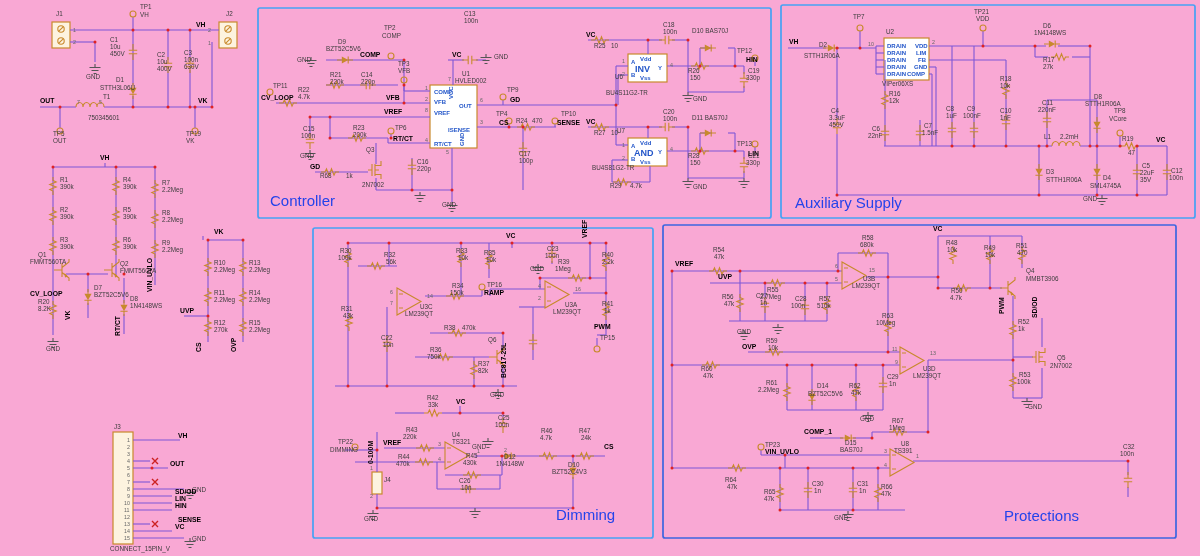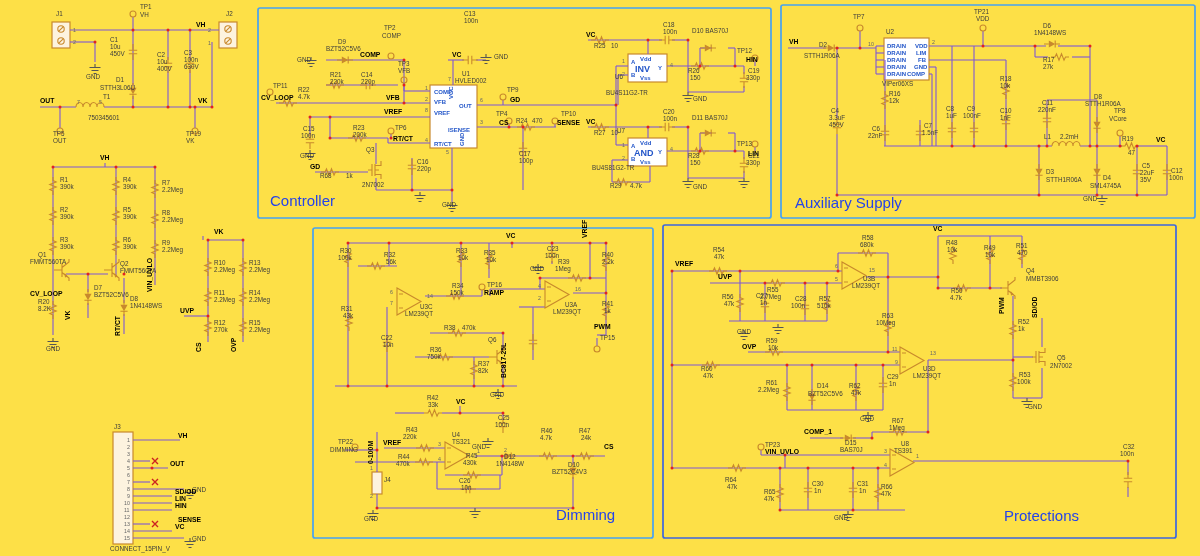--- a/index.html
+++ b/index.html
@@ -1,16 +1,16 @@
 <!DOCTYPE html>
 <html><head>
 <meta charset="utf-8">
 <style>
   html,body{margin:0;padding:0;background:#ffffff;}
-  #stage{position:relative;width:1200px;height:556px;background:#fde047;overflow:hidden;
+  #stage{position:relative;width:1200px;height:556px;background:#f9a8d4;overflow:hidden;
          font-family:"Liberation Sans", sans-serif;}
   svg text{font-family:"Liberation Sans", sans-serif;}
   .t-ref{font-size:6.3px;fill:#3c3c3c;}
   .t-net{font-size:6.8px;fill:#000;font-weight:bold;}
   .t-gnd{font-size:6.3px;fill:#3c3c3c;}
   .t-pin{font-size:6px;fill:#2356c9;font-weight:bold;}
   .t-gate{font-size:9px;fill:#2356c9;font-weight:bold;}
   .t-num{font-size:5.3px;fill:#666;}
   .t-sec{font-size:15px;fill:#2443ea;}
   .wire{stroke:#7e57d6;stroke-width:1.1;fill:none;}

